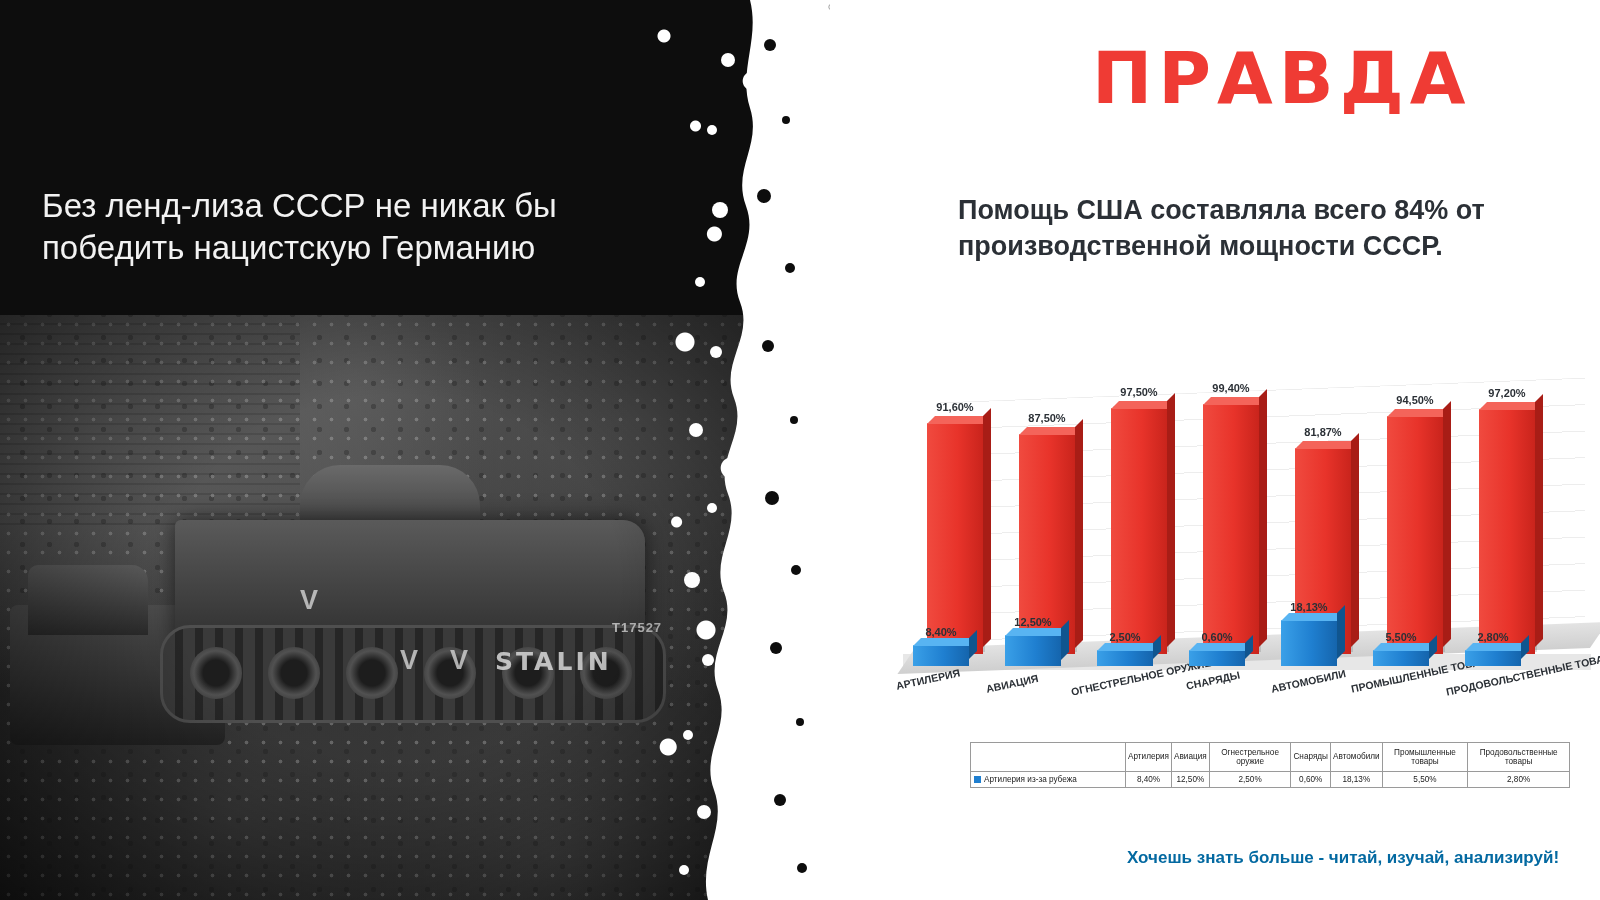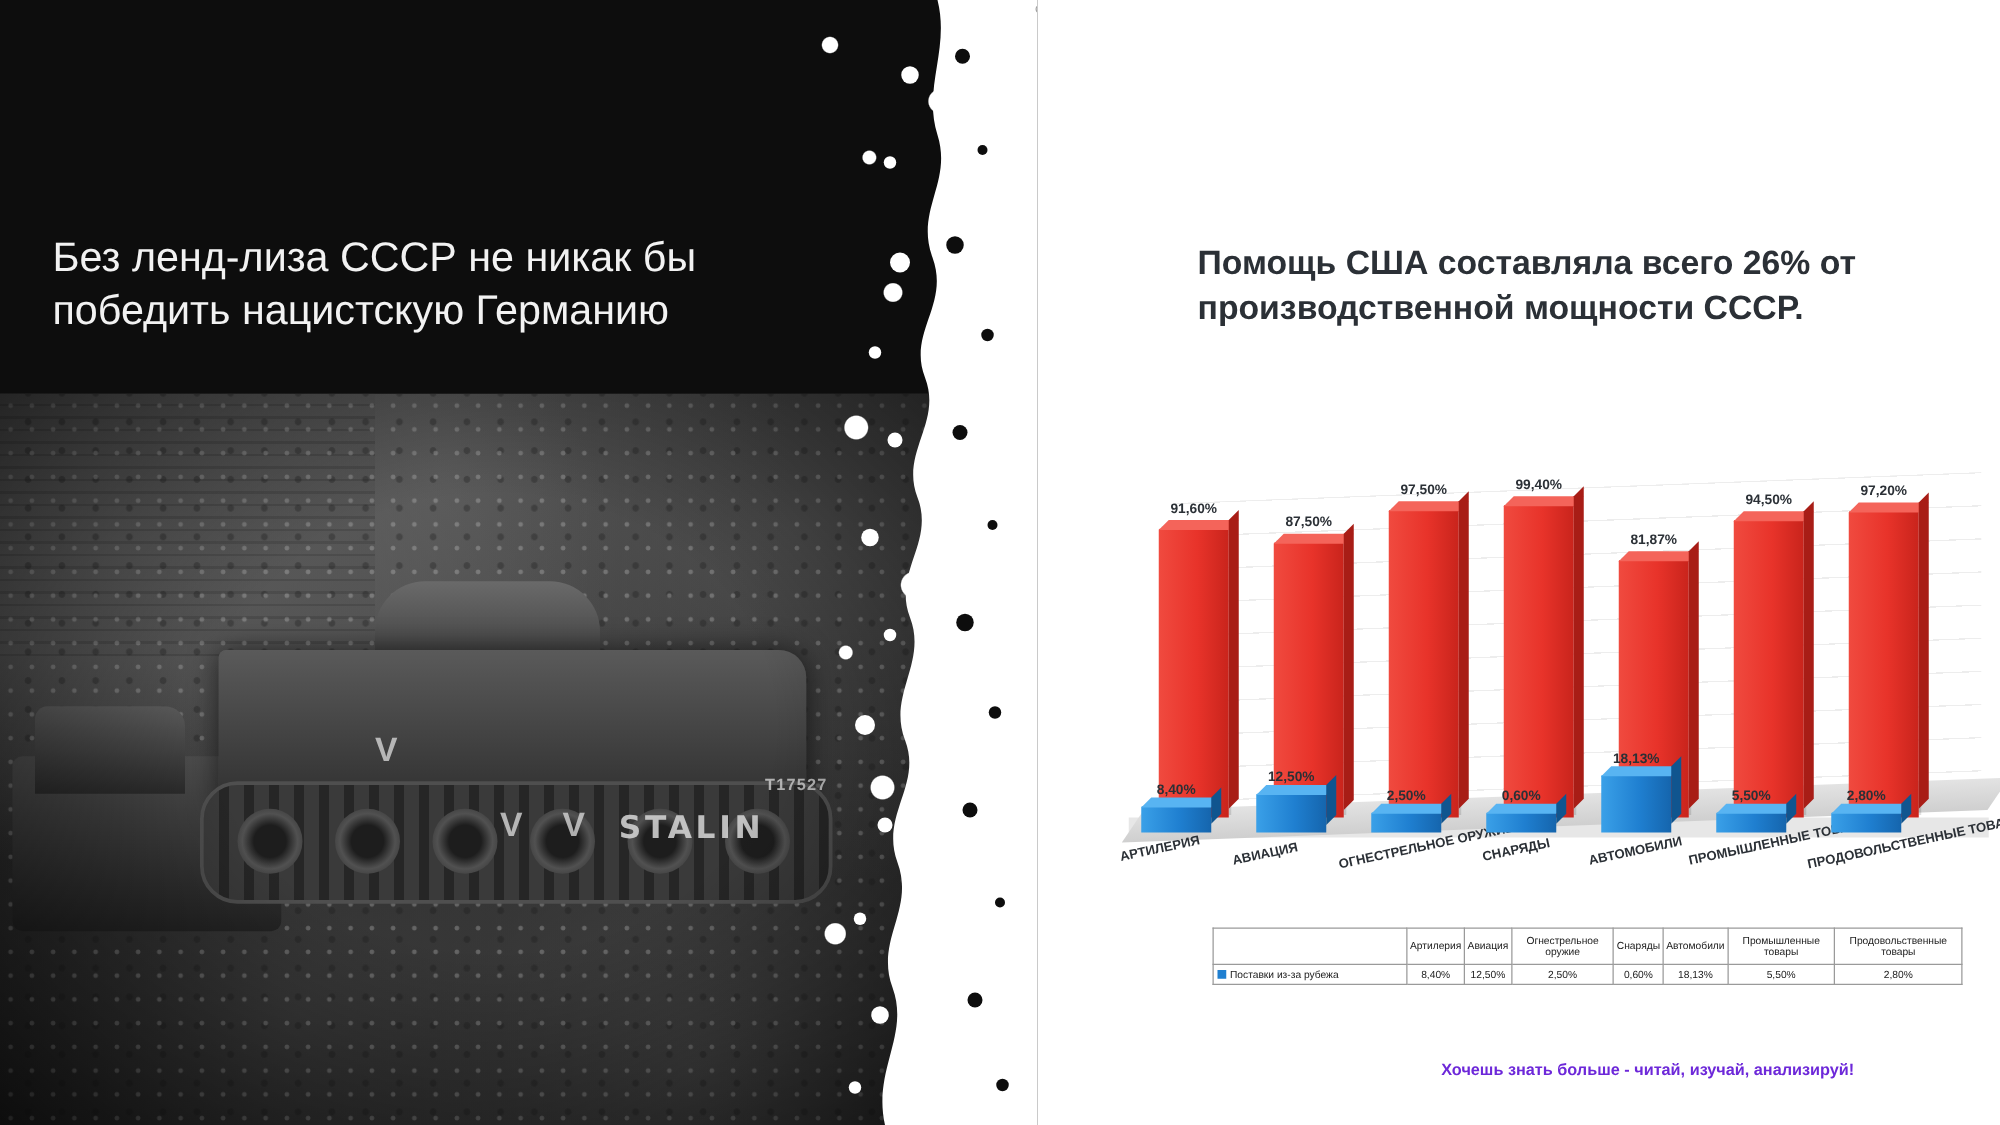--- a/index.html
+++ b/index.html
@@ -215,23 +215,23 @@
     position: absolute;
     left: 128px; top: 283px;
     width: 620px;
     color: #3a3f45;
     font-size: 26px;
     font-weight: 400;
     line-height: 1.36;
   }
   .footer-note {
     position: absolute;
-    left: 323px; top: 848px;
-    color: #6d28d9;
-    font-size: 13px;
+    left: 297px; top: 848px;
+    color: #0369a1;
+    font-size: 17px;
     font-weight: 700;
   }
 
   
   .chart-area {
     position: absolute;
     left: 55px; top: 380px;
     width: 710px; height: 335px;
   }
   .chart-grid {
@@ -419,21 +419,22 @@
       <circle cx="200" cy="722" r="4"></circle>
         <circle cx="180" cy="800" r="6"></circle>
         <circle cx="202" cy="868" r="5"></circle>
     </g>
   </svg>
 </div>
 
 <div class="photo-credit">Curtsy</div>
 
 <div class="right-panel">
-  <div class="truth-lead">Помощь США составляла всего 26% от производственной мощности СССР.</div>
+  <div class="truth-title">ПРАВДА</div>
+  <div class="truth-lead">Помощь США составляла всего 84% от производственной мощности СССР.</div>
 
   <div class="chart-area">
     <div class="chart-grid"></div>
     <div class="chart-floor2"></div>
     <div class="chart-floor"></div>
     <div class="bars" id="bars-layer">
         <div class="bar red" style="left: 42px; height: 230.832px; bottom: 26px;"></div>
         <div class="bar-label" style="left: 35px; bottom: 266.832px;">91,60%</div>
         <div class="bar blue" style="left: 28px; height: 21.168px; bottom: 14px;"></div>
         <div class="bar-label" style="left: 21px; bottom: 42.168px;">8,40%</div>
@@ -481,21 +482,21 @@
         <th>Снаряды</th>
         <th>Автомобили</th>
         <th>Промышленные товары</th>
         <th>Продовольственные товары</th>
       </tr>
     </thead>
     <tbody>
       <tr>
         <td>
           <span class="legend-swatch sw-blue"></span>
-          <span>Поставки из-за рубежа</span>
+          <span>Артилерия из-за рубежа</span>
         </td>
         <td>8,40%</td>
         <td>12,50%</td>
         <td>2,50%</td>
         <td>0,60%</td>
         <td>18,13%</td>
         <td>5,50%</td>
         <td>2,80%</td>
       </tr>
     </tbody>

